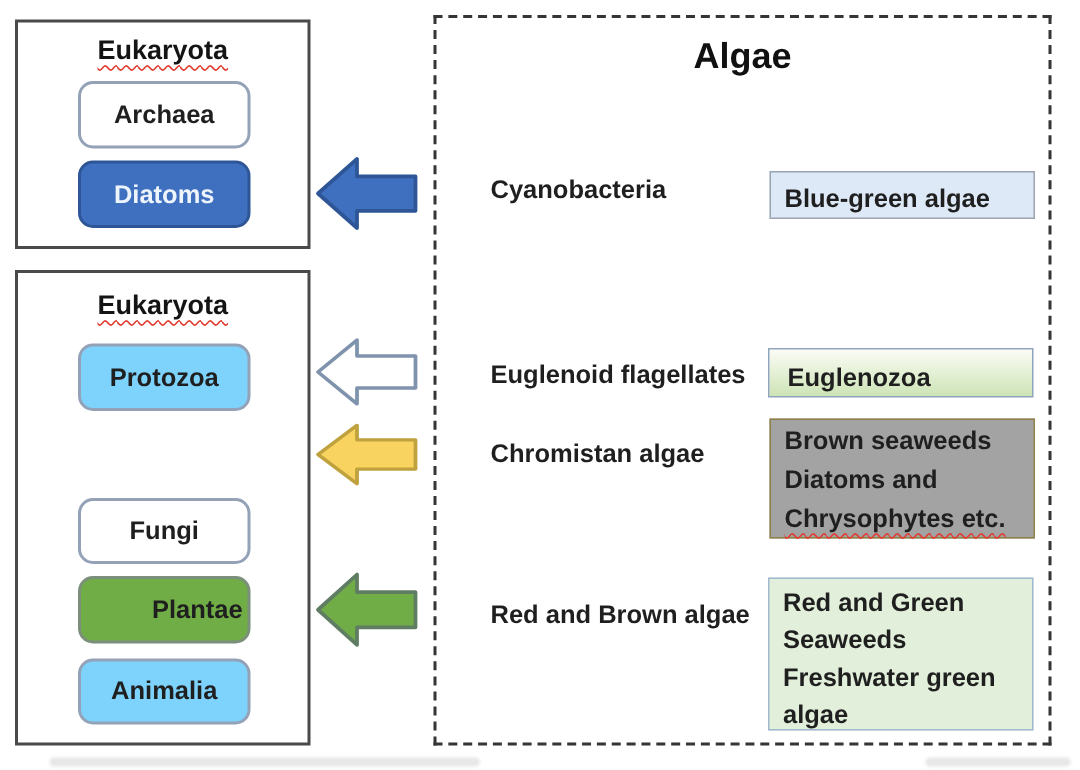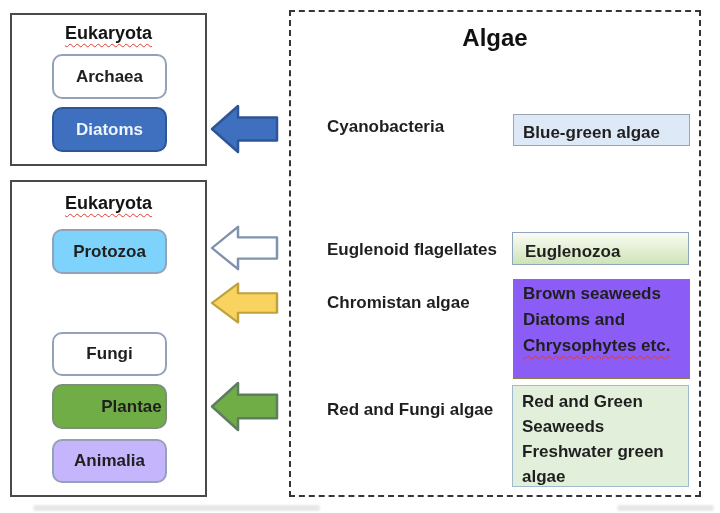--- a/index.html
+++ b/index.html
@@ -76,48 +76,48 @@
     </div>
     <div class="pill" style="top: 47px; background-color: #7dd3fc; border-color: rgb(148, 162, 184);">
       <span class="pill-label">Protozoa</span>
     </div>
     <div class="pill" style="top: 150px; height: 44px; background-color: rgb(255, 255, 255); border-color: rgb(148, 162, 184);">
       <span class="pill-label">Fungi</span>
     </div>
     <div class="pill" style="top: 202px; background-color: rgb(112, 173, 71); border-color: rgb(123, 143, 123); padding-left: 44px;">
       <span class="pill-label">Plantae</span>
     </div>
-    <div class="pill" style="top: 257px; height: 44px; background-color: #c4b5fd; border-color: rgb(148, 162, 184);">
+    <div class="pill" style="top: 257px; height: 44px; background-color: #7dd3fc; border-color: rgb(148, 162, 184);">
       <span class="pill-label">Animalia</span>
     </div>
   </div>
 
   <div class="algae-box">
     <div class="algae-title">Algae</div>
 
     <div class="row-label" style="top:105px;">Cyanobacteria</div>
     <div class="value-box single" style="top: 102px; height: 32px; background-color: rgb(221, 233, 246); border-color: rgb(154, 165, 177);">
       <span>Blue-green algae</span>
     </div>
 
     <div class="row-label" style="top:228px;">Euglenoid flagellates</div>
     <div class="value-box single" style="top: 220px; height: 33px; left: 221px; background-image: linear-gradient(rgb(251, 252, 245), rgb(205, 228, 182)); border-color: rgb(143, 165, 189); padding-left: 12px;">
       <span>Euglenozoa</span>
     </div>
 
     <div class="row-label" style="top:281px;">Chromistan algae</div>
-    <div class="value-box" style="top: 267px; height: 100px; padding-top: 1px; background-color: #8b5cf6; border-color: rgb(143, 128, 72);">
+    <div class="value-box" style="top: 267px; height: 80px; padding-top: 1px; background-color: #a3a3a3; border-color: rgb(143, 128, 72);">
       <div class="vb-line">Brown seaweeds</div>
       <div class="vb-line">Diatoms and</div>
       <div class="vb-line">
         <span class="squiggle" style="text-decoration-color: rgb(224, 59, 47);">Chrysophytes etc.</span>
       </div>
     </div>
 
-    <div class="row-label" style="top:388px;">Red and Fungi algae</div>
+    <div class="row-label" style="top:388px;">Red and Brown algae</div>
     <div class="value-box" style="top: 373px; height: 102px; left: 221px; padding-top: 3px; background-color: rgb(226, 239, 218); border-color: rgb(159, 185, 208);">
       <div class="vb-line-sm">Red and Green</div>
       <div class="vb-line-sm">Seaweeds</div>
       <div class="vb-line-sm">Freshwater green</div>
       <div class="vb-line-sm">algae</div>
     </div>
   </div>
 
   <svg class="arrow" style="left:210px; top:103px; width:69px; height:52px;" viewBox="0 0 69 52" preserveAspectRatio="none">
     <polygon points="2,26 28,3 28,14.5 67,14.5 67,37.5 28,37.5 28,49" style="fill: rgb(62, 112, 191); stroke: rgb(46, 86, 151);"></polygon>

